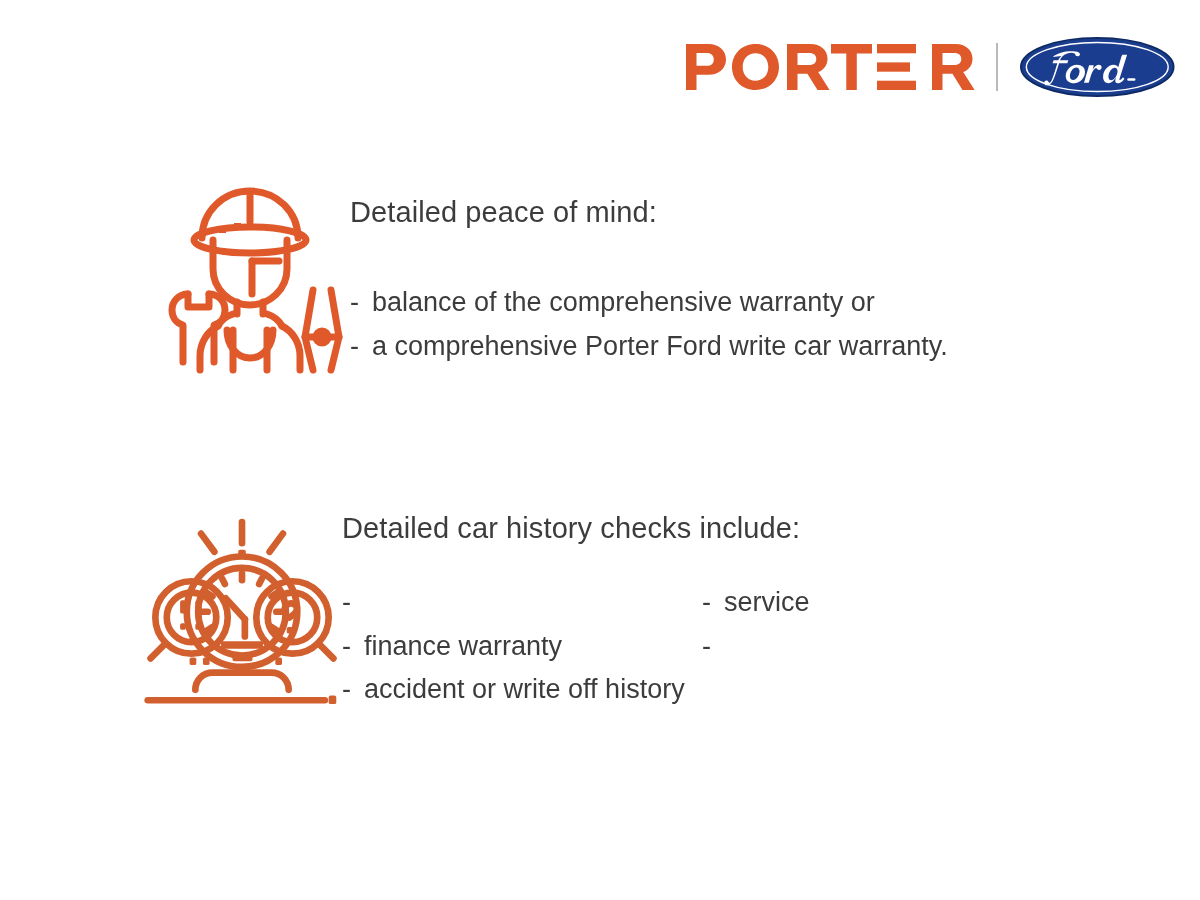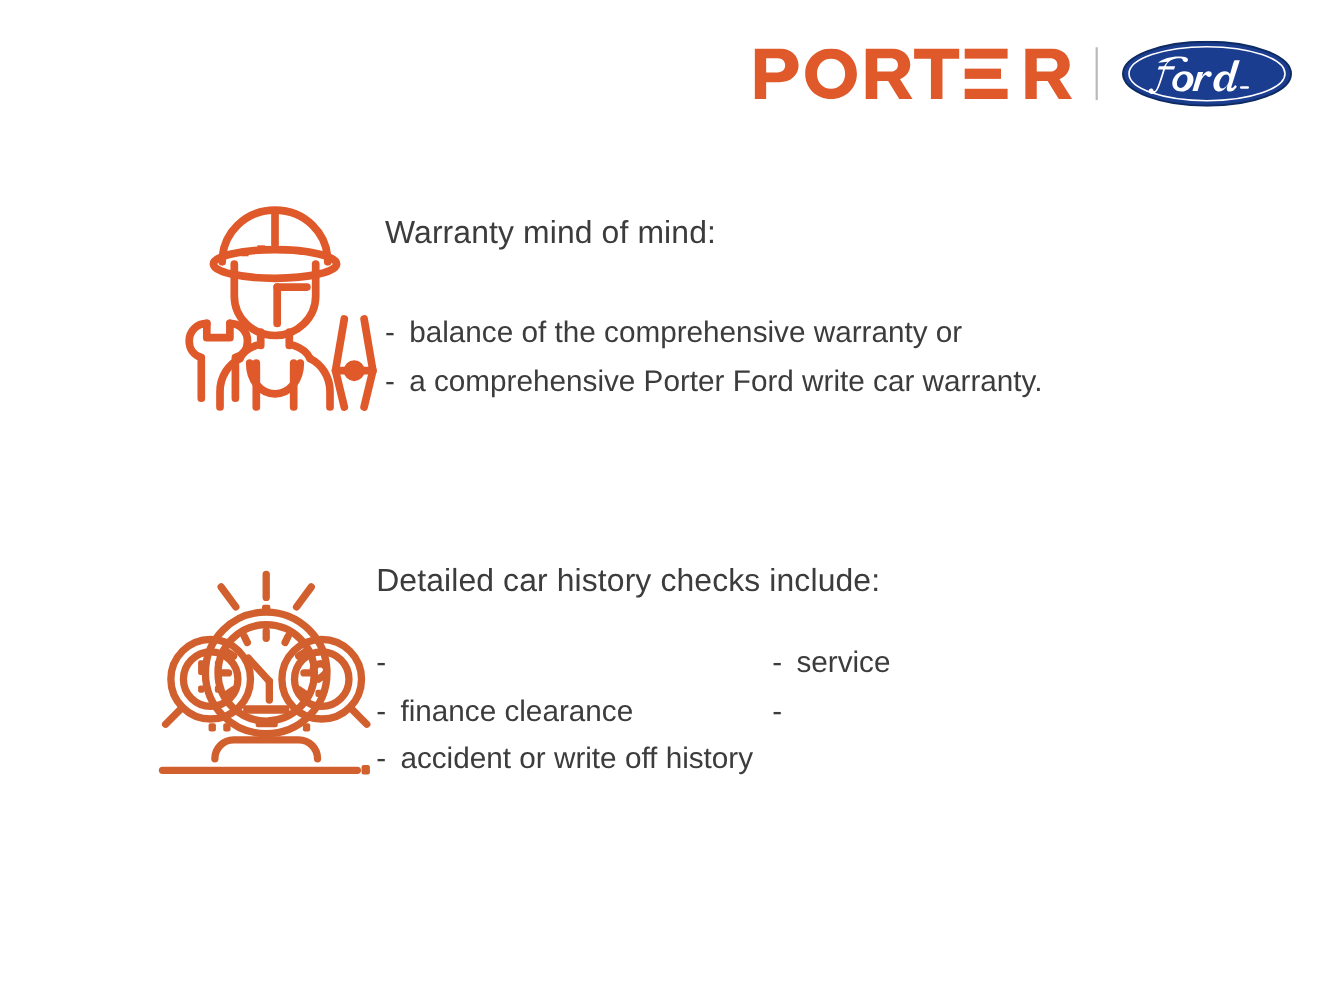--- a/index.html
+++ b/index.html
@@ -189,21 +189,21 @@
       <path d="M33 116v13h21v-13"></path>
 
       <path d="M158 112l-8 47 8 33"></path>
       <path d="M176 112l8 47-8 33"></path>
       <path d="M150 159h34"></path>
       <circle cx="167" cy="159" r="6"></circle>
     </svg>
   </div>
 
   <div class="block-body">
-    <h2 class="block-heading">Warranty mind of mind:</h2>
+    <h2 class="block-heading">Detailed peace of mind:</h2>
 
     <ul class="bullet-list">
       <li class="bullet-row">
         <span class="bullet-item">
           <span class="bullet-dash">-</span>
           <span>balance of the comprehensive warranty or</span>
         </span>
       </li>
       <li class="bullet-row">
         <span class="bullet-item">
@@ -279,21 +279,21 @@
           <span class="bullet-dash">-</span>
         </span>
         <span class="bullet-item bullet-col-b">
           <span class="bullet-dash">-</span>
           <span>service</span>
         </span>
       </li>
       <li class="bullet-row">
         <span class="bullet-item bullet-col-a">
           <span class="bullet-dash">-</span>
-          <span>finance clearance</span>
+          <span>finance warranty</span>
         </span>
         <span class="bullet-item bullet-col-b">
           <span class="bullet-dash">-</span>
         </span>
       </li>
       <li class="bullet-row">
         <span class="bullet-item">
           <span class="bullet-dash">-</span>
           <span>accident or write off history</span>
         </span>

